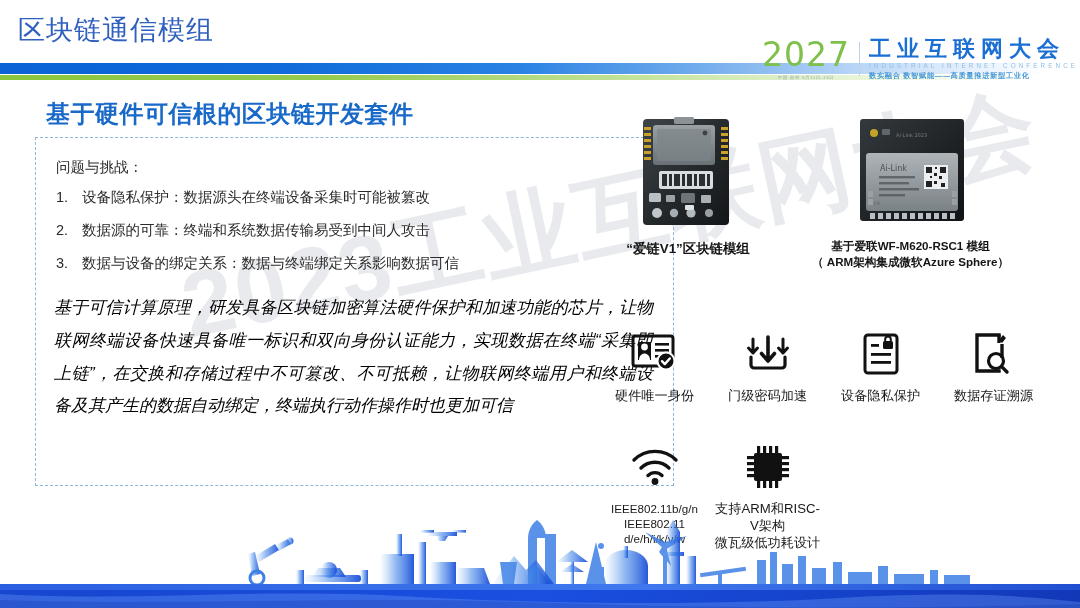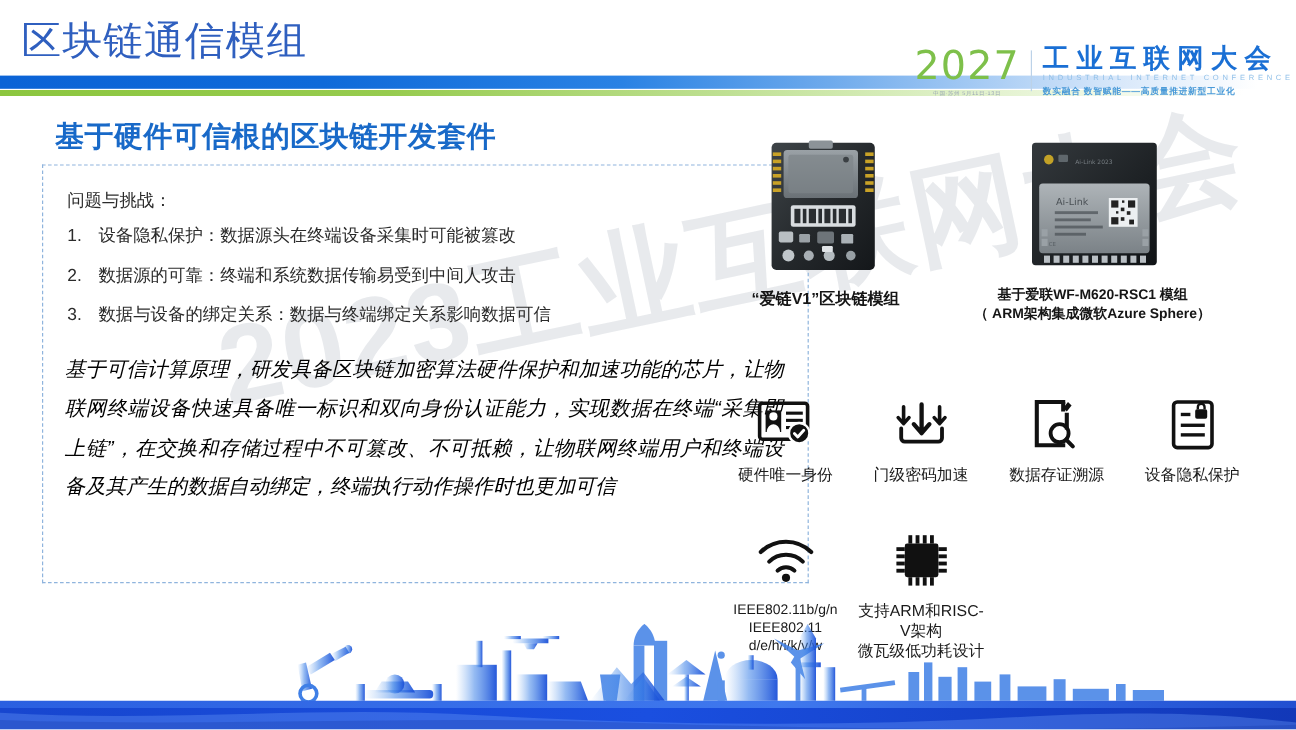--- a/index.html
+++ b/index.html
@@ -12,21 +12,21 @@
   #slide {
     position: relative;
     width: 1080px; height: 608px;
     background: #ffffff;
   }
 
   
   .slide-title {
     position: absolute;
     left: 18px; top: 12px;
-    font-size: 33px;
+    font-size: 27px;
     font-weight: 400;
     color: #2f5fbf;
     letter-spacing: 1px;
     white-space: nowrap;
   }
   .header-bar {
     position: absolute;
     left: 0; top: 63px;
     width: 1080px; height: 11px;
     background: linear-gradient(90deg,
@@ -387,46 +387,46 @@
           <path d="M38 6v14M38 20l-4.5-5M38 20l4.5-5" fill="none" stroke="#111" stroke-width="3" stroke-linecap="round" stroke-linejoin="round"></path>
           <path d="M23 4v24M23 28l-6.5-7.5M23 28l6.5-7.5" fill="none" stroke="#111" stroke-width="3.6" stroke-linecap="round" stroke-linejoin="round"></path>
           <path d="M6 24v8a3 3 0 003 3h28a3 3 0 003-3v-8" fill="none" stroke="#111" stroke-width="3.2" stroke-linecap="round"></path>
         </svg>
       </div>
       <div class="feature-label">门级密码加速</div>
     </div>
 
     <div class="feature">
       <div class="feature-icon">
-        <svg width="42" height="46" viewBox="0 0 42 46">
-          <path d="M4 4h22M4 4v36h22" fill="none" stroke="#111" stroke-width="3.4" stroke-linecap="square"></path>
-          <path d="M26 4v8" fill="none" stroke="#111" stroke-width="3.4"></path>
-          <path d="M26 9l4-5 3 3-4 5z" fill="#111"></path>
-          <path d="M29 13v14" fill="none" stroke="#111" stroke-width="3.4"></path>
-          <circle cx="23" cy="30" r="7.5" fill="none" stroke="#111" stroke-width="3.2"></circle>
-          <path d="M28.4 35.4L34 41" fill="none" stroke="#111" stroke-width="3.4" stroke-linecap="round"></path>
-        </svg>
-      </div>
-      <div class="feature-label">数据存证溯源</div>
-    </div>
-
-    <div class="feature">
-      <div class="feature-icon">
         <svg width="38" height="44" viewBox="0 0 38 44">
           <rect x="3" y="3" width="32" height="38" rx="3" fill="none" stroke="#111" stroke-width="3"></rect>
           <g fill="#111">
             <rect x="9" y="12" width="8" height="2.8"></rect>
             <rect x="9" y="21" width="20" height="2.8"></rect>
             <rect x="9" y="29" width="20" height="2.8"></rect>
           </g>
           <rect x="21" y="9" width="10" height="8" rx="1.5" fill="#111"></rect>
           <path d="M23.2 9V7.2a2.8 2.8 0 015.6 0V9" fill="none" stroke="#111" stroke-width="2"></path>
         </svg>
       </div>
       <div class="feature-label">设备隐私保护</div>
+    </div>
+
+    <div class="feature">
+      <div class="feature-icon">
+        <svg width="42" height="46" viewBox="0 0 42 46">
+          <path d="M4 4h22M4 4v36h22" fill="none" stroke="#111" stroke-width="3.4" stroke-linecap="square"></path>
+          <path d="M26 4v8" fill="none" stroke="#111" stroke-width="3.4"></path>
+          <path d="M26 9l4-5 3 3-4 5z" fill="#111"></path>
+          <path d="M29 13v14" fill="none" stroke="#111" stroke-width="3.4"></path>
+          <circle cx="23" cy="30" r="7.5" fill="none" stroke="#111" stroke-width="3.2"></circle>
+          <path d="M28.4 35.4L34 41" fill="none" stroke="#111" stroke-width="3.4" stroke-linecap="round"></path>
+        </svg>
+      </div>
+      <div class="feature-label">数据存证溯源</div>
     </div>
 
     <div class="feature">
       <div class="feature-icon">
         <svg width="50" height="38" viewBox="0 0 50 38">
           <path d="M4 12a30 30 0 0142 0" fill="none" stroke="#111" stroke-width="3.4" stroke-linecap="round"></path>
           <path d="M11 20a20 20 0 0128 0" fill="none" stroke="#111" stroke-width="3.4" stroke-linecap="round"></path>
           <path d="M18 27.5a10 10 0 0114 0" fill="none" stroke="#111" stroke-width="3.4" stroke-linecap="round"></path>
           <circle cx="25" cy="33.5" r="3.4" fill="#111"></circle>
         </svg>

